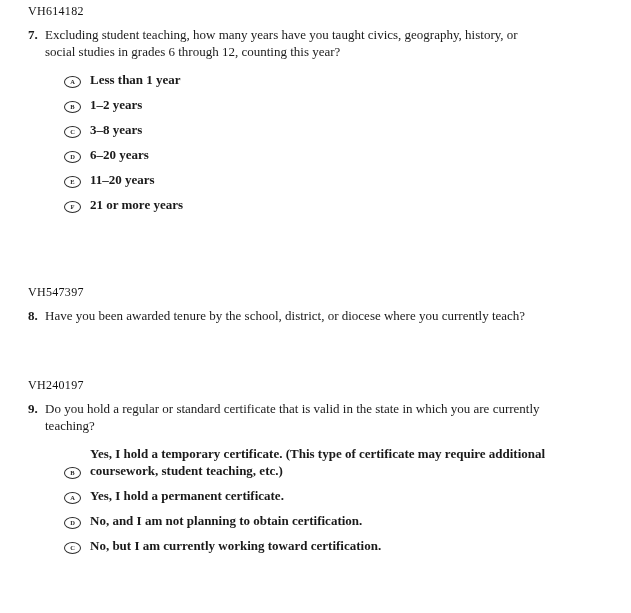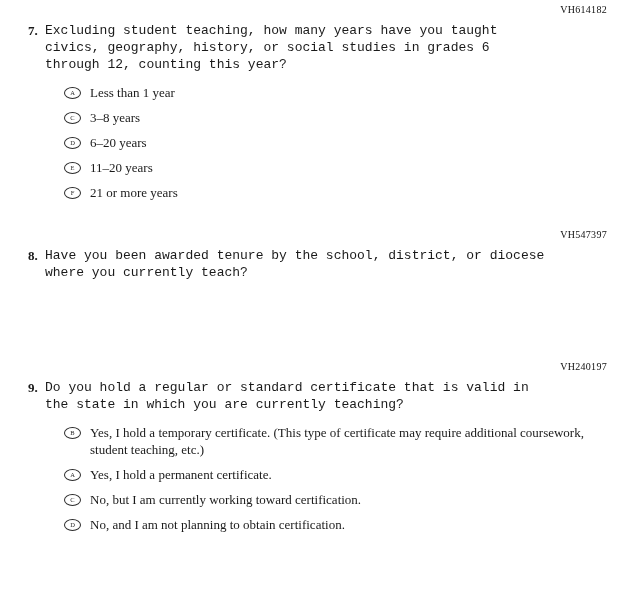--- a/index.html
+++ b/index.html
@@ -8,53 +8,53 @@
     height: 613px;
     box-sizing: border-box;
     background: #ffffff;
     padding: 4px 24px 0 28px;
     font-family: "Liberation Serif", serif;
     font-size: 13px;
     color: #1a1a1a;
     overflow: hidden;
   }
   .question-block { }
-  .block-q8 { margin-top: 28px; }
-  .block-q9 { margin-top: 80px; }
+  .block-q8 { margin-top: 72px; }
+  .block-q9 { margin-top: 54px; }
   .code-row {
-    text-align: right;
-    font-size: 10px;
+    text-align: left;
+    font-size: 12px;
     letter-spacing: 0.3px;
     color: #111111;
     margin-bottom: 7px;
     min-height: 10px;
   }
   .q-row {
     display: flex;
     margin-bottom: 11px;
   }
   .q-num {
     font-weight: bold;
     width: 17px;
     flex-shrink: 0;
     line-height: 17px;
   }
   .q-text {
     max-width: 505px;
     line-height: 17px;
-    font-family: Liberation Mono, monospace;
   }
   .options {
     margin-left: 36px;
   }
   .option {
     display: flex;
-    align-items: flex-start;
+    align-items: flex-end;
     margin-bottom: 8px;
     line-height: 17px;
+    font-weight: bold;
   }
   .oval {
     width: 15px;
     height: 10px;
     border: 1px solid #2b2b2b;
     border-radius: 50%;
     margin-top: 3px;
     margin-right: 9px;
     flex-shrink: 0;
     display: flex;
@@ -83,20 +83,26 @@
   <div class="q-row">
     <span class="q-num">7.</span>
     <div class="q-text">Excluding student teaching, how many years have you taught civics, geography, history, or social studies in grades 6 through 12, counting this year?</div>
   </div>
   <div class="options">
     <div class="option">
       <span class="oval">
           <span class="oval-letter">A</span>
         </span>
       <span class="option-label">Less than 1 year</span>
+    </div>
+    <div class="option">
+      <span class="oval">
+          <span class="oval-letter">B</span>
+        </span>
+      <span class="option-label">1–2 years</span>
     </div>
     <div class="option">
       <span class="oval">
           <span class="oval-letter">C</span>
         </span>
       <span class="option-label">3–8 years</span>
     </div>
     <div class="option">
       <span class="oval">
           <span class="oval-letter">D</span>
@@ -144,24 +150,24 @@
       <span class="option-label">Yes, I hold a temporary certificate. (This type of certificate may require additional coursework, student teaching, etc.)</span>
     </div>
     <div class="option">
       <span class="oval">
           <span class="oval-letter">A</span>
         </span>
       <span class="option-label">Yes, I hold a permanent certificate.</span>
     </div>
     <div class="option">
       <span class="oval">
+          <span class="oval-letter">D</span>
+        </span>
+      <span class="option-label">No, and I am not planning to obtain certification.</span>
+    </div>
+    <div class="option">
+      <span class="oval">
           <span class="oval-letter">C</span>
         </span>
       <span class="option-label">No, but I am currently working toward certification.</span>
-    </div>
-    <div class="option">
-      <span class="oval">
-          <span class="oval-letter">D</span>
-        </span>
-      <span class="option-label">No, and I am not planning to obtain certification.</span>
     </div>
   </div>
 </div>
 
 </body></html>

